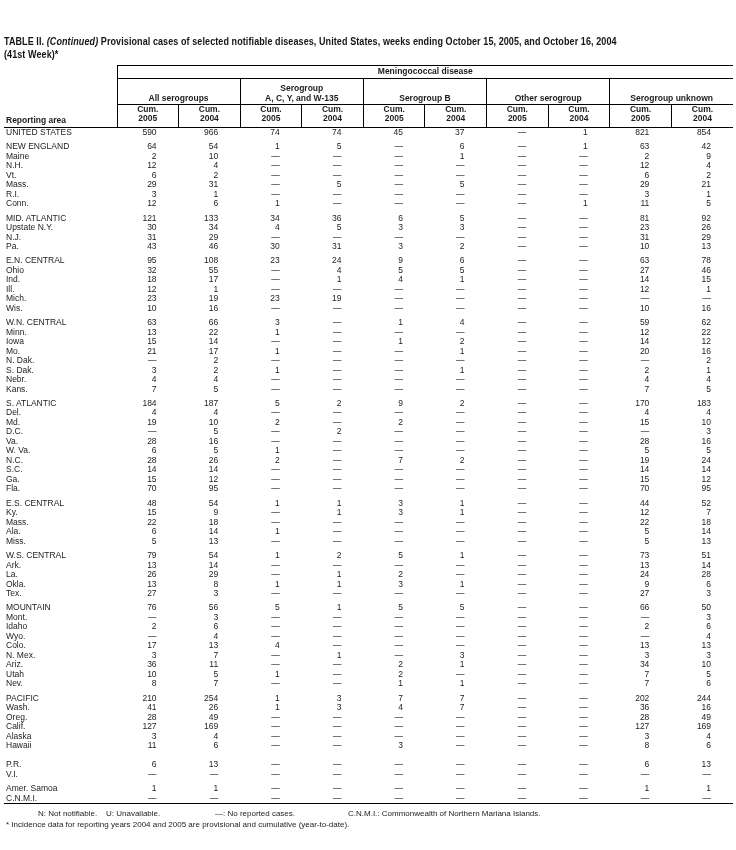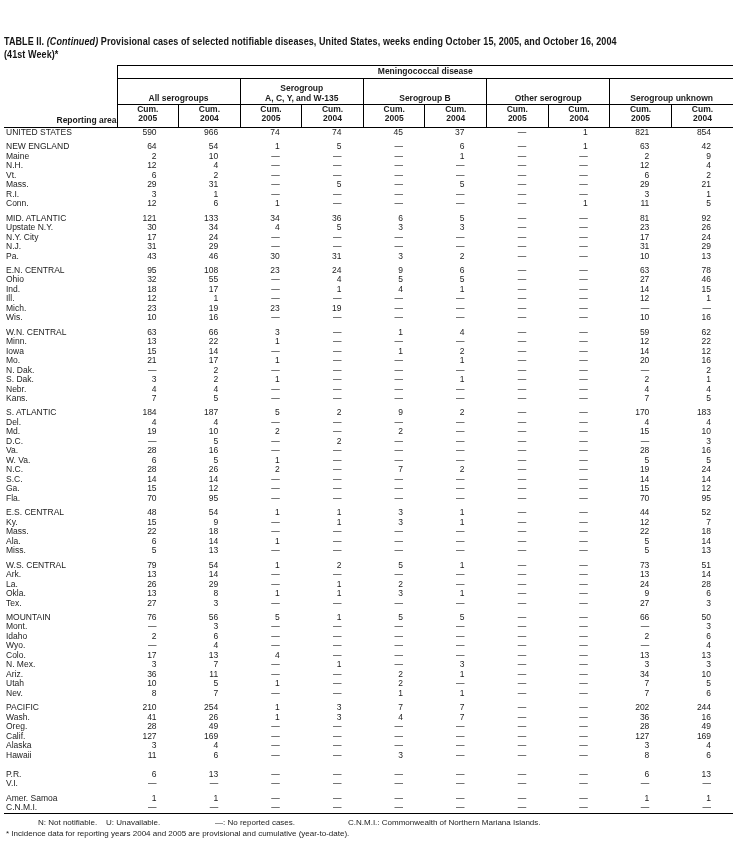--- a/index.html
+++ b/index.html
@@ -36,21 +36,21 @@
     text-align:center; font-weight:bold; height:26px; vertical-align:bottom;
     padding-bottom:1px; font-size:8.5px; line-height:9.5px;
   }
   .g-line:empty { display:none; }
   tr.h-cols td { border-bottom:1.5px solid #000; }
   tr.h-cols td.cum {
     border-left:1px solid #000; text-align:center; font-weight:bold;
     height:19px; vertical-align:bottom; padding-bottom:4px; font-size:8.5px; line-height:9px;
   }
   td.report-label {
-    font-weight:bold; vertical-align:bottom; text-align:right;
+    font-weight:bold; vertical-align:bottom; text-align:left;
     padding-left:2px; padding-bottom:2px; font-size:8.5px;
   }
 
   tr.data td { height:9.5px; line-height:9.5px; vertical-align:bottom; }
   tr.data td.area { text-align:left; padding-left:2px; white-space:nowrap; }
   tr.data td.num  { text-align:right; padding-right:22px; white-space:nowrap; }
   tr.gap td { height:4.8px; line-height:4.8px; }
   tr.end td { border-top:1.5px solid #000; height:3px; line-height:3px; }
 
   
@@ -289,33 +289,20 @@
           <td class="num">4</td>
           <td class="num">5</td>
           <td class="num">3</td>
           <td class="num">3</td>
           <td class="num">—</td>
           <td class="num">—</td>
           <td class="num">23</td>
           <td class="num">26</td>
         </tr>
         <tr class="data">
-          <td class="area">N.Y. City</td>
-          <td class="num">17</td>
-          <td class="num">24</td>
-          <td class="num">—</td>
-          <td class="num">—</td>
-          <td class="num">—</td>
-          <td class="num">—</td>
-          <td class="num">—</td>
-          <td class="num">—</td>
-          <td class="num">17</td>
-          <td class="num">24</td>
-        </tr>
-        <tr class="data">
           <td class="area">N.J.</td>
           <td class="num">31</td>
           <td class="num">29</td>
           <td class="num">—</td>
           <td class="num">—</td>
           <td class="num">—</td>
           <td class="num">—</td>
           <td class="num">—</td>
           <td class="num">—</td>
           <td class="num">31</td>

